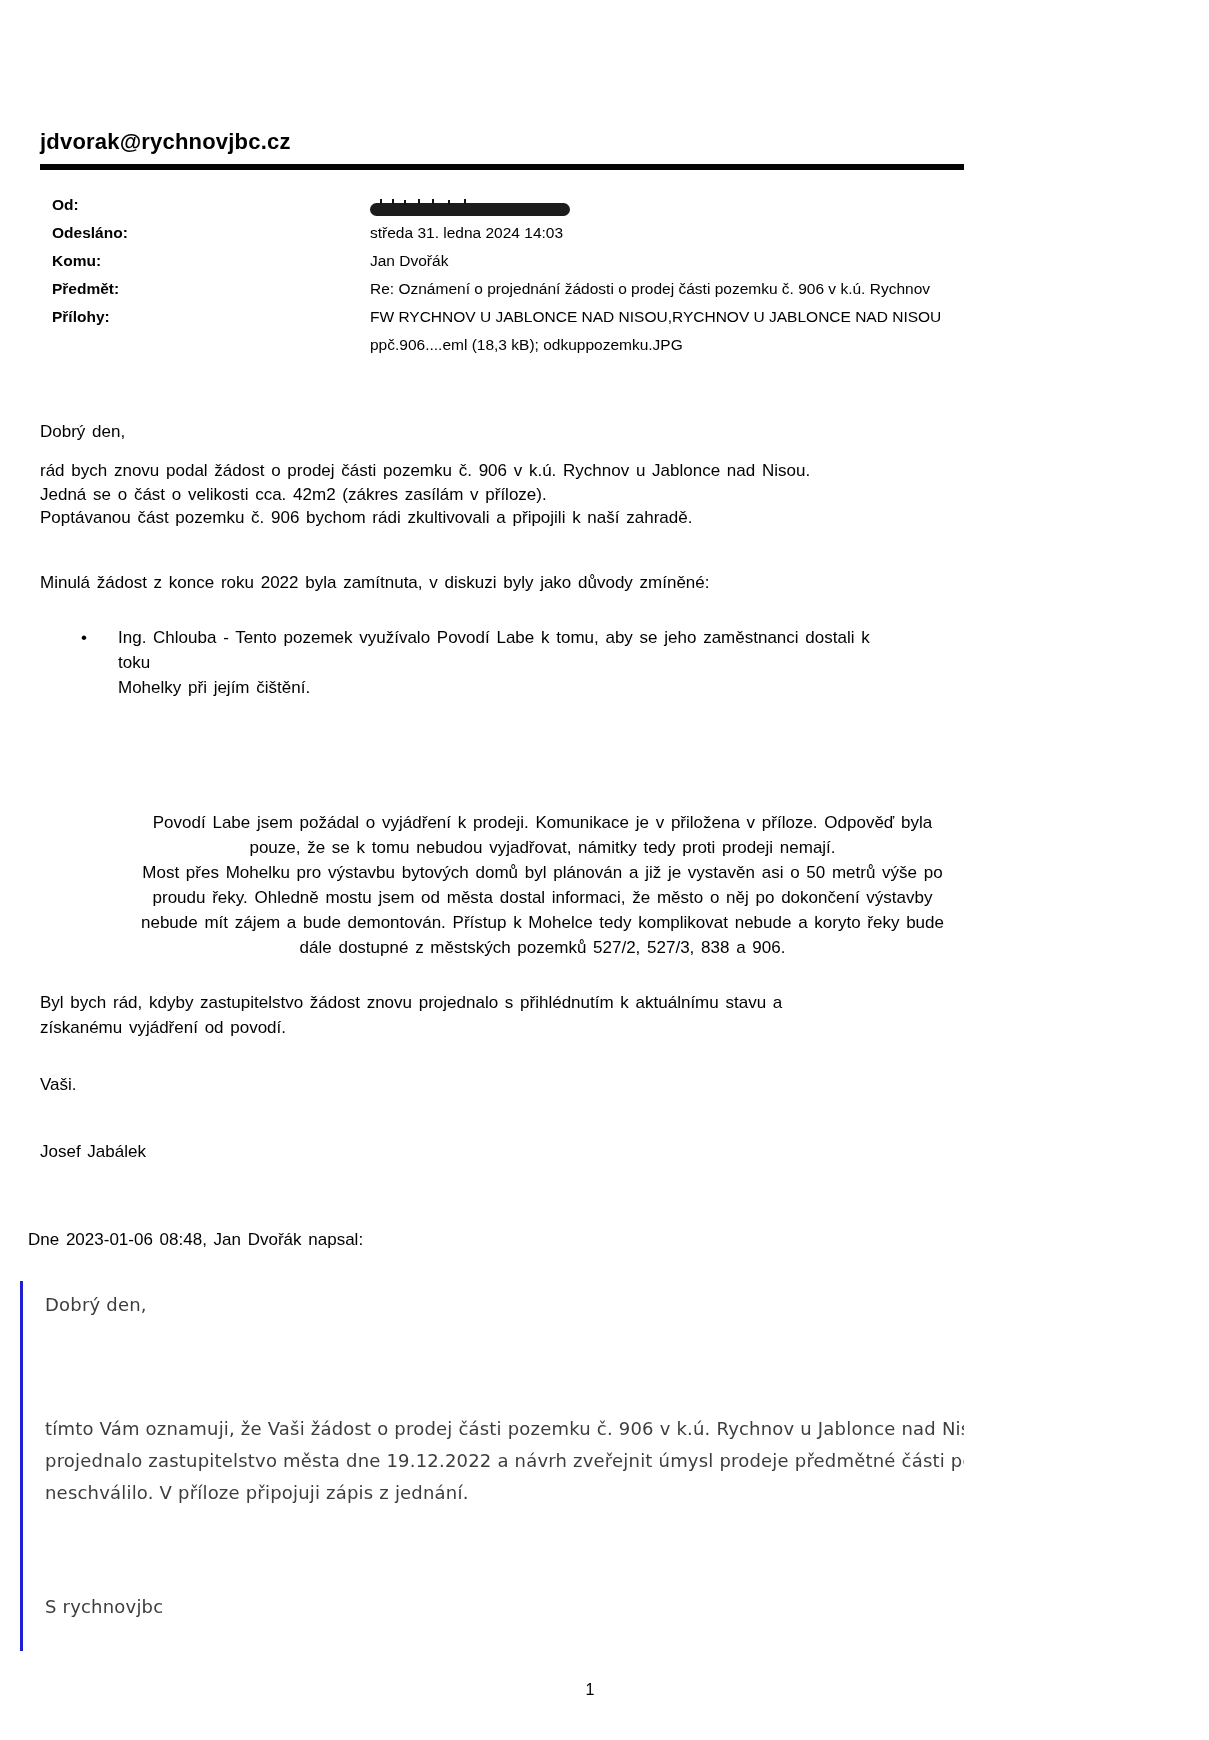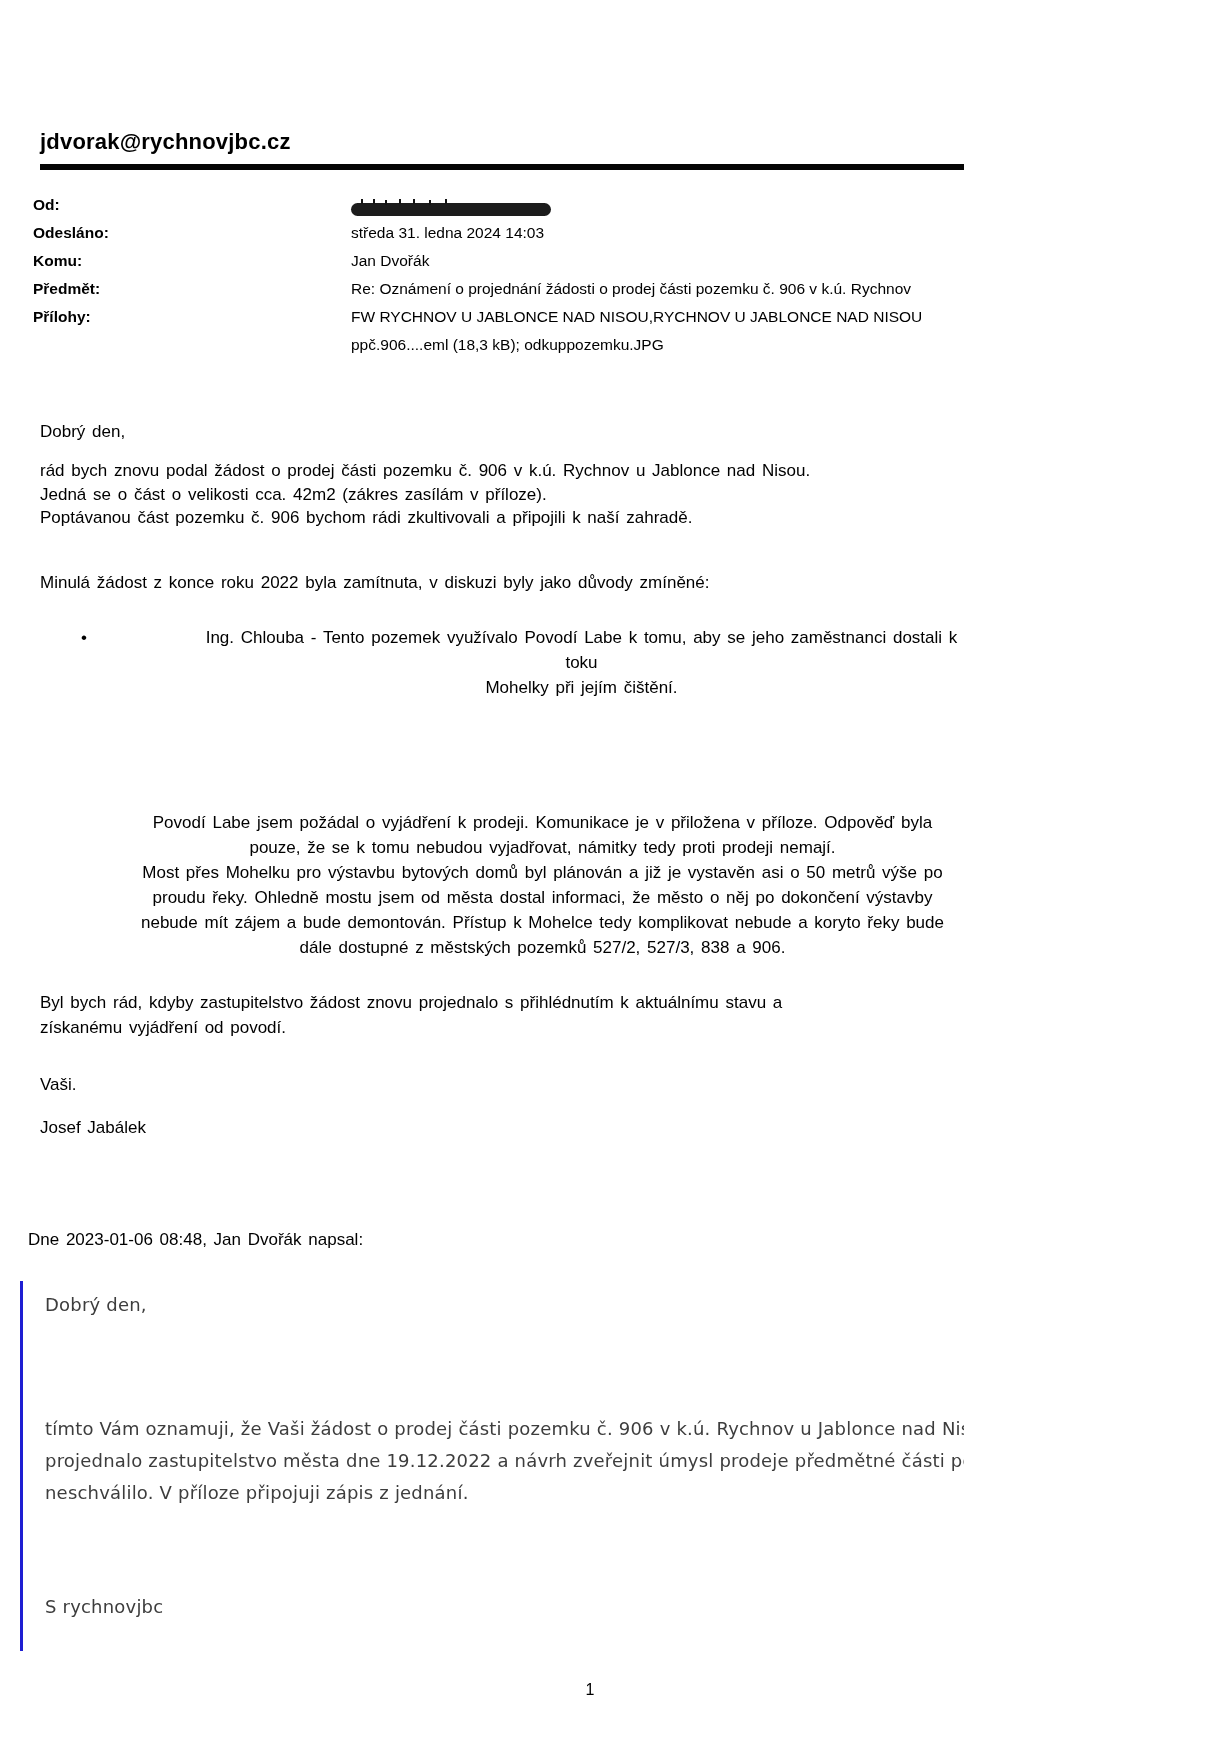--- a/index.html
+++ b/index.html
@@ -16,21 +16,21 @@
   .account-title{
     position:absolute;left:40px;top:100px;
     font-size:22px;font-weight:bold;letter-spacing:0.2px;
   }
   .title-rule{
     position:absolute;left:40px;top:135px;
     width:985px;height:6px;background:#050505;
   }
   
   .meta{
-    position:absolute;left:33px;top:162px;width:1130px;
+    position:absolute;left:52px;top:162px;width:1130px;
     font-size:15.5px;
   }
   .meta-row{display:grid;grid-template-columns:318px 1fr;line-height:28px;}
   .meta-label{font-weight:bold;}
   .meta-value{white-space:pre-line;}
   
   .redaction{
     display:inline-block;position:relative;
     width:200px;height:13px;margin-top:8px;
     background:#1c1c1c;border-radius:7px;vertical-align:middle;
@@ -42,28 +42,28 @@
   
   .bodytext{word-spacing:2px;}
   .greeting{position:absolute;left:40px;top:391px;font-size:17px;line-height:24px;}
   .para{position:absolute;left:40px;width:1005px;font-size:17px;white-space:pre-line;}
   .para-intro{top:430px;line-height:23.5px;}
   .para-minula{top:542px;line-height:24px;}
   .bullets{
     position:absolute;left:40px;top:596px;width:1005px;
     margin:0;padding:0;list-style:none;font-size:17px;line-height:25px;word-spacing:2px;
   }
-  .bullets li{position:relative;padding-left:78px;white-space:pre-line;text-align:center;}
+  .bullets li{position:relative;padding-left:78px;white-space:pre-line;}
   .bullets li::before{
     content:"\2022";position:absolute;left:41px;top:0;font-size:17px;
   }
   .para-povodi{top:781px;line-height:25px;text-align:center;}
   .para-byl{top:961px;line-height:25px;}
   .thanks{position:absolute;left:40px;top:1046px;font-size:17px;}
-  .signature{position:absolute;left:40px;top:1089px;font-size:17px;}
+  .signature{position:absolute;left:40px;top:1113px;font-size:17px;}
   .reply-intro{position:absolute;left:28px;top:1201px;font-size:17px;word-spacing:2px;}
   
   .quote{
     position:absolute;left:20px;top:1252px;width:1120px;height:370px;
     border-left:3px solid #1e1ed2;
     padding-left:22px;box-sizing:border-box;
     font-family:"DejaVu Sans",sans-serif;
     color:#3d3d3d;font-size:18px;letter-spacing:0.2px;
   }
   .quote-greeting{margin-top:12px;line-height:24px;}

